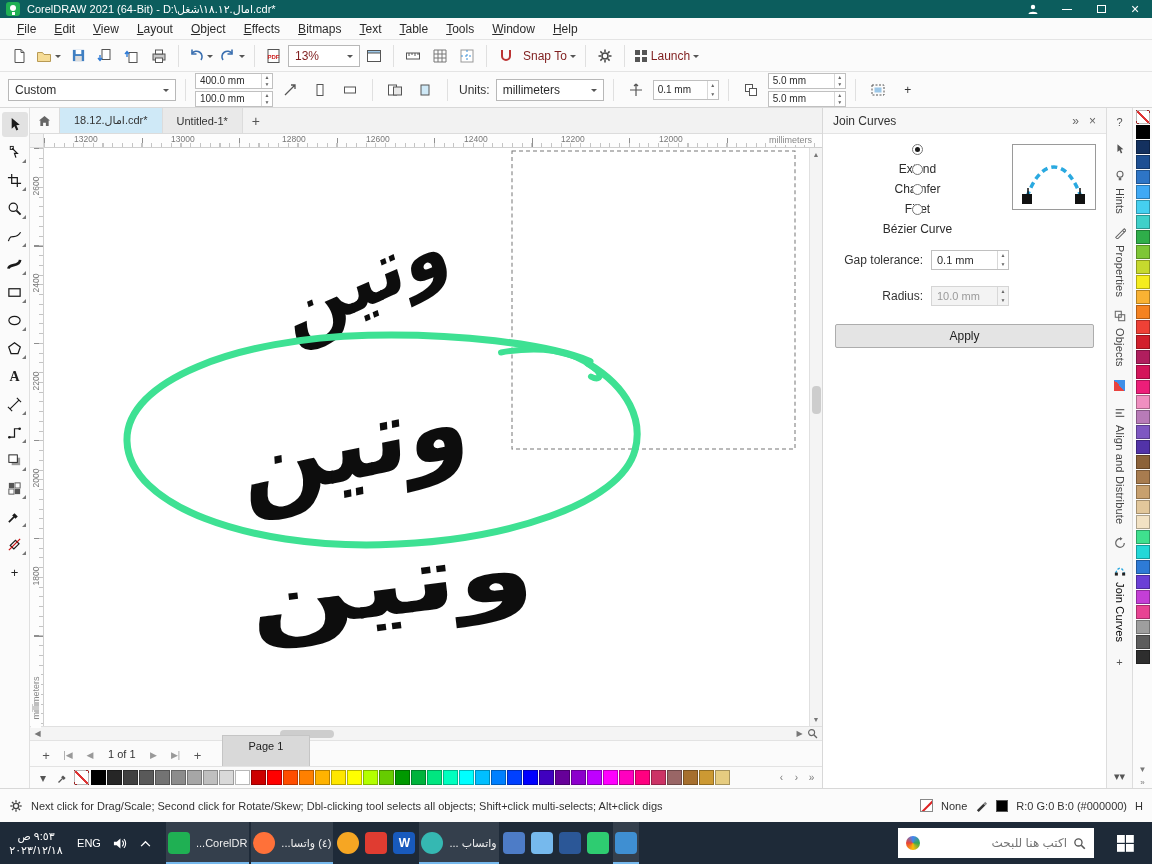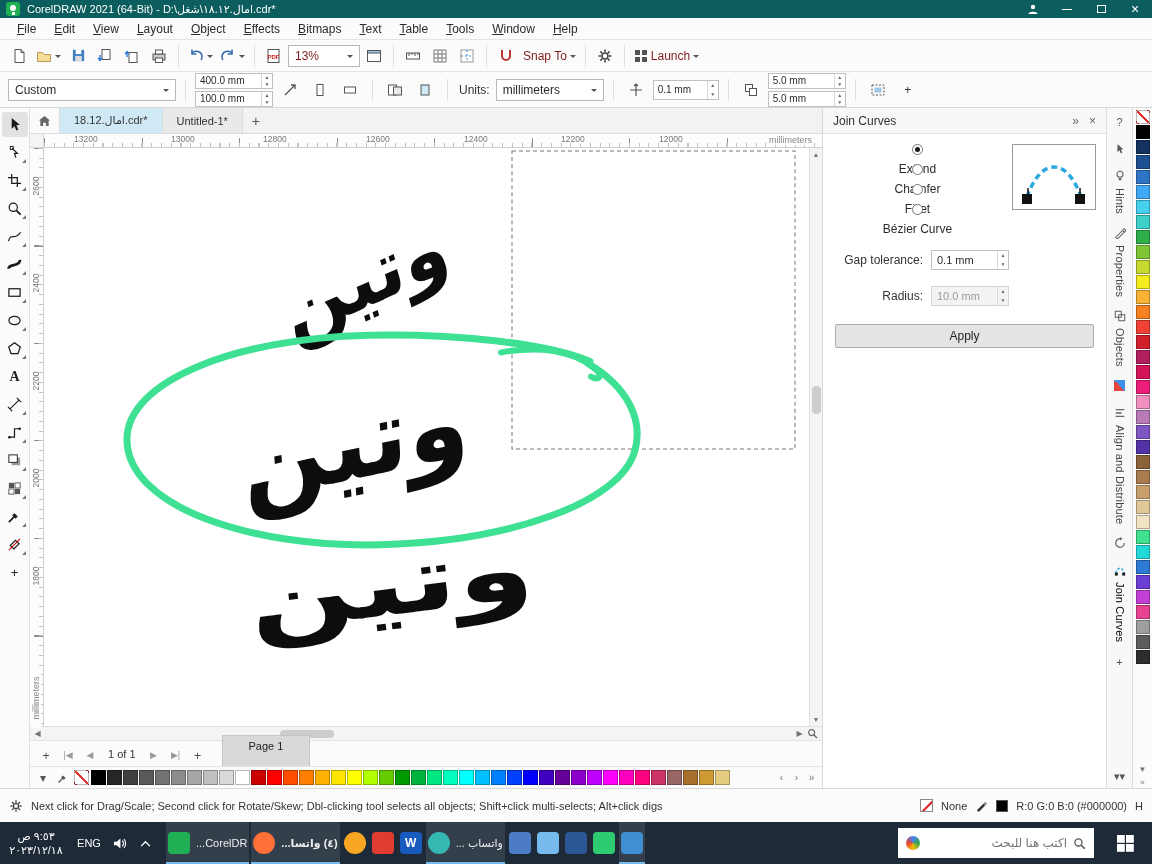--- a/index.html
+++ b/index.html
@@ -523,21 +523,21 @@
             <span>Untitled-1*</span>
           </div>
         <div class="tab-add">+</div>
       </div>
 
       <div class="ruler-row">
         <div class="ruler-corner"></div>
         <div class="hruler">
           <span class="hnum" style="left:30px">13200</span>
           <span class="hnum" style="left:127px">13000</span>
-          <span class="hnum" style="left:219px">12800</span>
+          <span class="hnum" style="left:238px">12800</span>
           <span class="hnum" style="left:322px">12600</span>
           <span class="hnum" style="left:420px">12400</span>
           <span class="hnum" style="left:517px">12200</span>
           <span class="hnum" style="left:615px">12000</span>
           <span class="hunit">millimeters</span>
         </div>
       </div>
 
       <div class="canvas-row">
         <div class="vruler">
@@ -874,21 +874,21 @@
           <path d="M1 7 L6 2 L11 7" fill="none" stroke="#fff" stroke-width="1.5"></path>
         </svg>
       </div>
     <div class="tb-apps">
         <div class="tb-app active">
           <span class="tb-ico" style="background: rgb(31, 176, 83);"></span>
           <span class="tb-label" style="direction: ltr;">...CorelDR</span>
         </div>
         <div class="tb-app active">
           <span class="tb-ico round" style="background: rgb(255, 113, 57);"></span>
-          <span class="tb-label" style="direction: rtl; font-weight: bold;">(٤) واتسا...</span>
+          <span class="tb-label" style="direction: rtl;">(٤) واتسا...</span>
         </div>
         <div class="tb-app">
           <span class="tb-ico round" style="background: rgb(246, 166, 35);"></span>
         </div>
         <div class="tb-app">
           <span class="tb-ico" style="background: rgb(224, 60, 49);"></span>
         </div>
         <div class="tb-app">
           <span class="tb-ico" style="background: rgb(24, 90, 189);">W</span>
         </div>

